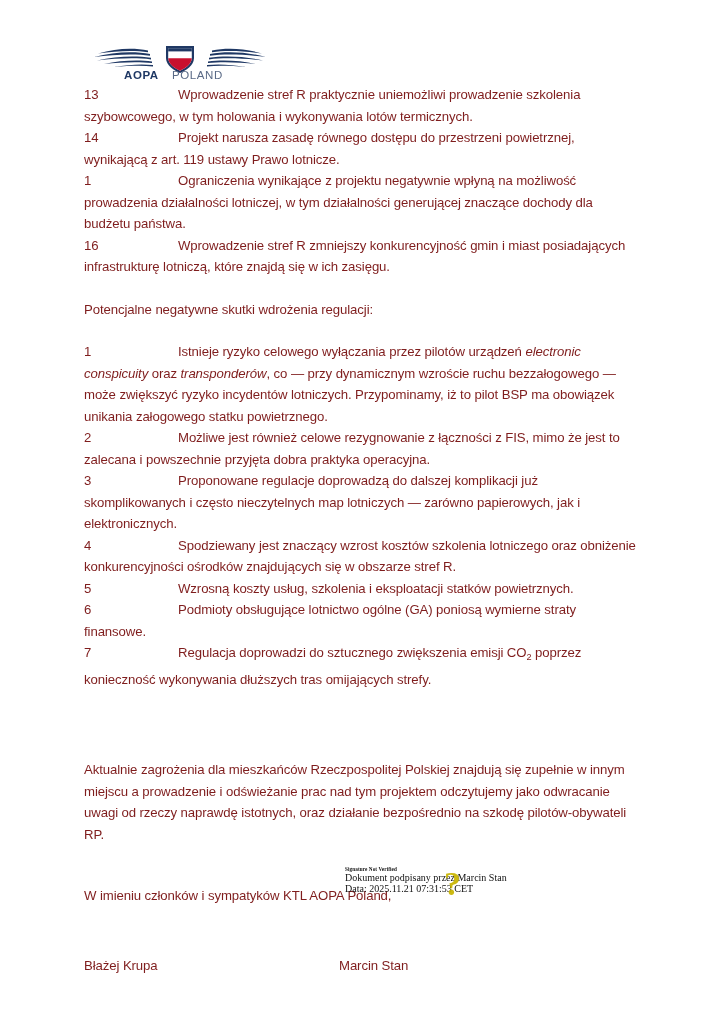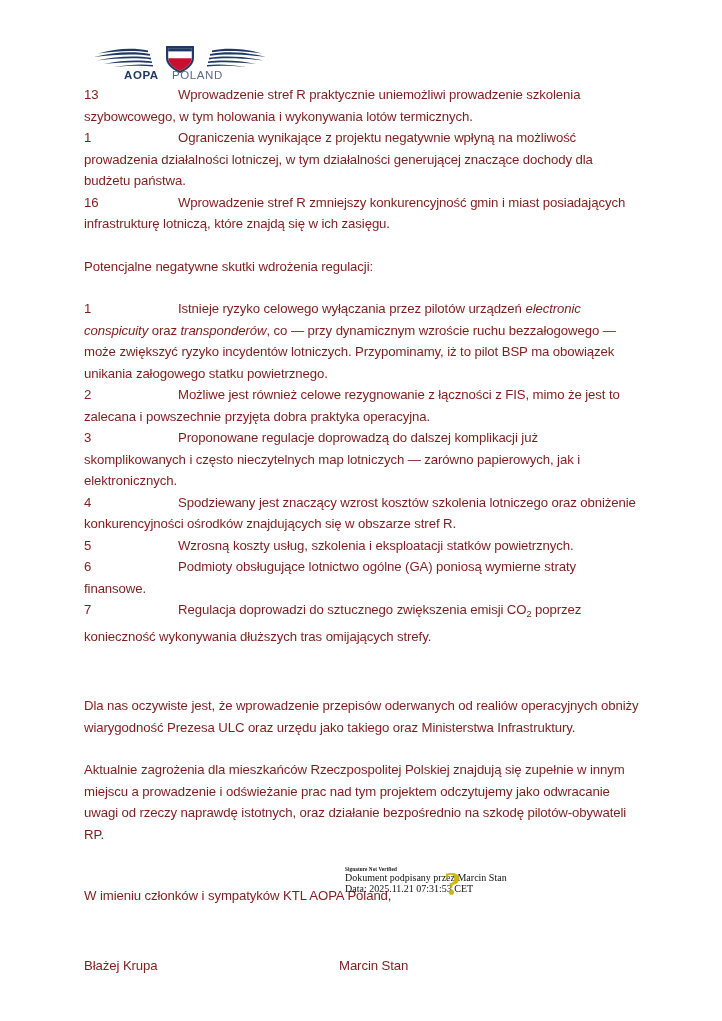--- a/index.html
+++ b/index.html
@@ -139,20 +139,23 @@
       <text x="82" y="41" font-family="Liberation Sans, sans-serif" font-size="11.5" font-weight="normal" fill="#5a6a86" letter-spacing="0.6">POLAND</text>
     </svg>
   </div>
 
   <div class="content">
 
     <p class="num-item">
       <span class="lead-in"><span>13</span></span><span>Wprowadzenie stref R praktycznie uniemożliwi prowadzenie szkolenia szybowcowego, w tym holowania i wykonywania lotów termicznych.</span>
     </p>
     <p class="num-item">
+      <span class="lead-in"><span>14</span></span><span>Projekt narusza zasadę równego dostępu do przestrzeni powietrznej, wynikającą z art. 119 ustawy Prawo lotnicze.</span>
+    </p>
+    <p class="num-item">
       <span class="lead-in"><span>1</span></span><span>Ograniczenia wynikające z projektu negatywnie wpłyną na możliwość prowadzenia działalności lotniczej, w tym działalności generującej znaczące dochody dla budżetu państwa.</span>
     </p>
     <p class="num-item">
       <span class="lead-in"><span>16</span></span><span>Wprowadzenie stref R zmniejszy konkurencyjność gmin i miast posiadających infrastrukturę lotniczą, które znajdą się w ich zasięgu.</span>
     </p>
 
     <div class="gap-m"></div>
 
     <p>Potencjalne negatywne skutki wdrożenia regulacji:</p>
 
@@ -175,21 +178,20 @@
     </p>
     <p class="num-item">
       <span class="lead-in"><span>6</span></span><span>Podmioty obsługujące lotnictwo ogólne (GA) poniosą wymierne straty finansowe.</span>
     </p>
     <p class="num-item">
       <span class="lead-in"><span>7</span></span><span>Regulacja doprowadzi do sztucznego zwiększenia emisji CO</span><sub>2</sub><span> poprzez konieczność wykonywania dłuższych tras omijających strefy.</span>
     </p>
 
     <div class="gap-xxl"></div>
 
-    <p>Dla nas oczywiste jest, że wprowadzenie przepisów oderwanych od realiów operacyjnych obniży wiarygodność Prezesa ULC oraz urzędu jako takiego oraz Ministerstwa Infrastruktury.</p>
     <div class="gap-m"></div>
     <p>Aktualnie zagrożenia dla mieszkańców Rzeczpospolitej Polskiej znajdują się zupełnie w innym miejscu a prowadzenie i odświeżanie prac nad tym projektem odczytujemy jako odwracanie uwagi od rzeczy naprawdę istotnych, oraz działanie bezpośrednio na szkodę pilotów-obywateli RP.</p>
 
     <div class="gap-xl"></div>
 
     <p>W imieniu członków i sympatyków KTL AOPA Poland,</p>
 
     <div class="gap-xxl"></div>
 
     <div class="sig-row">

